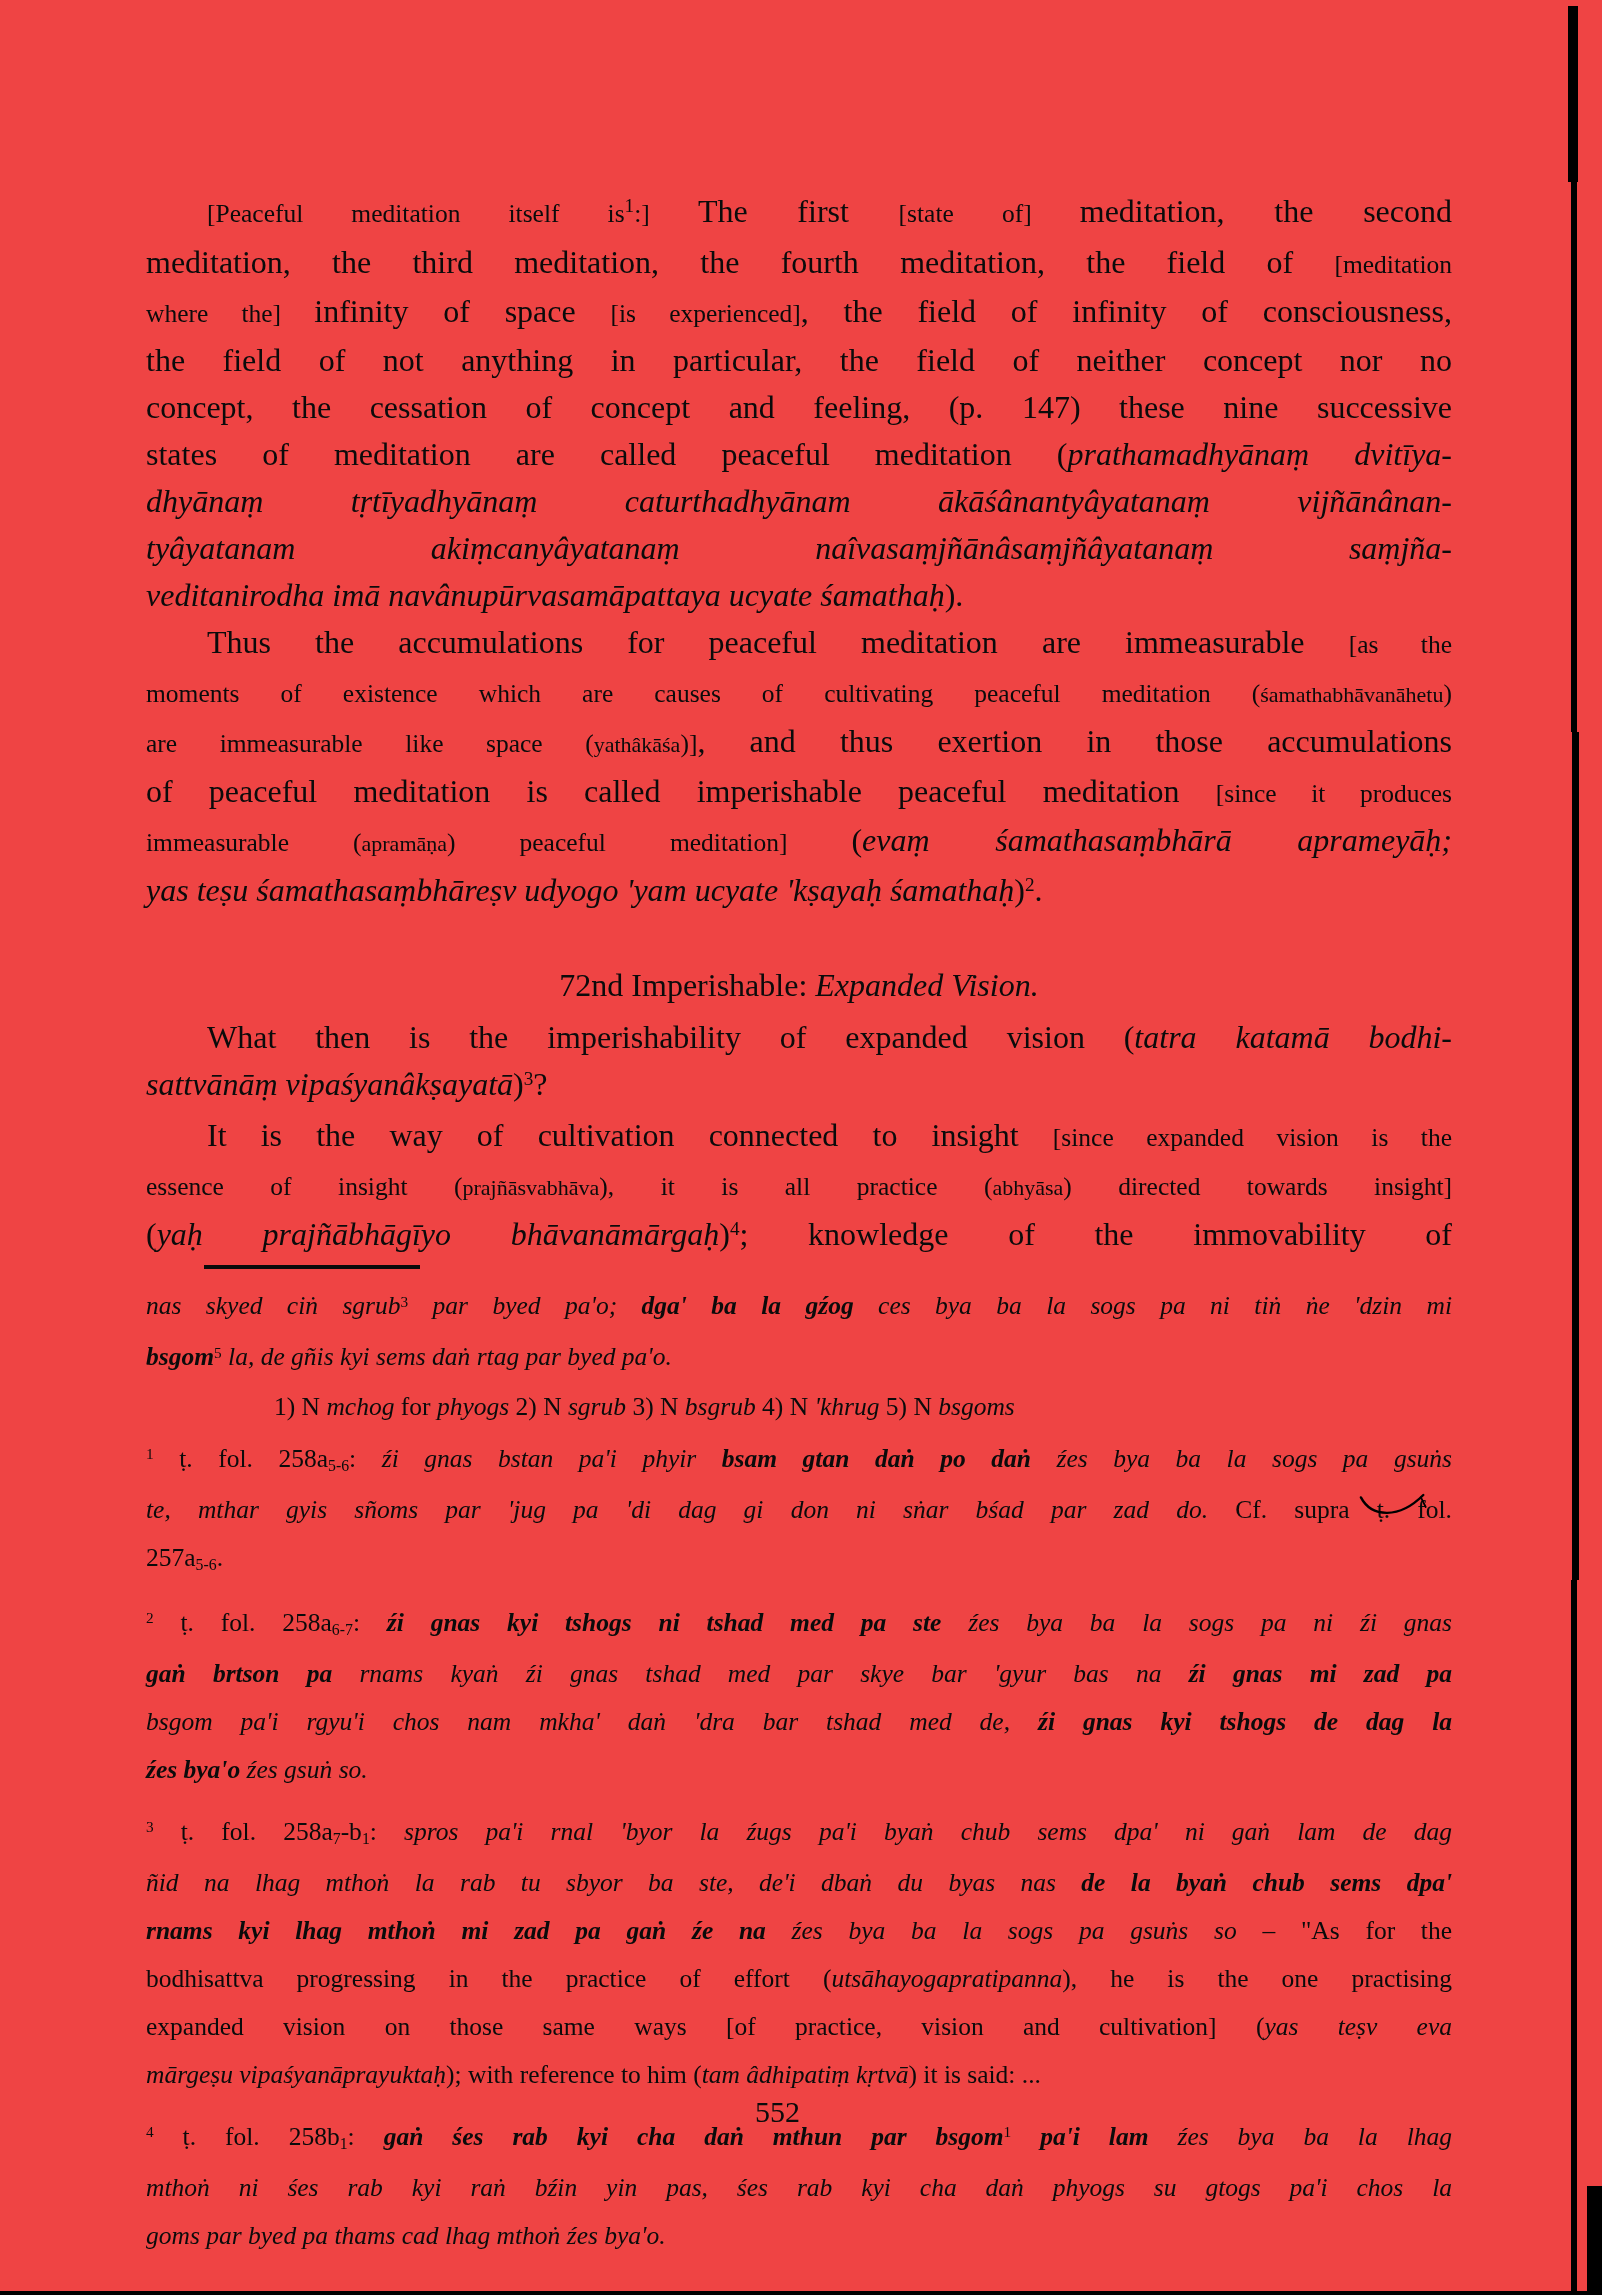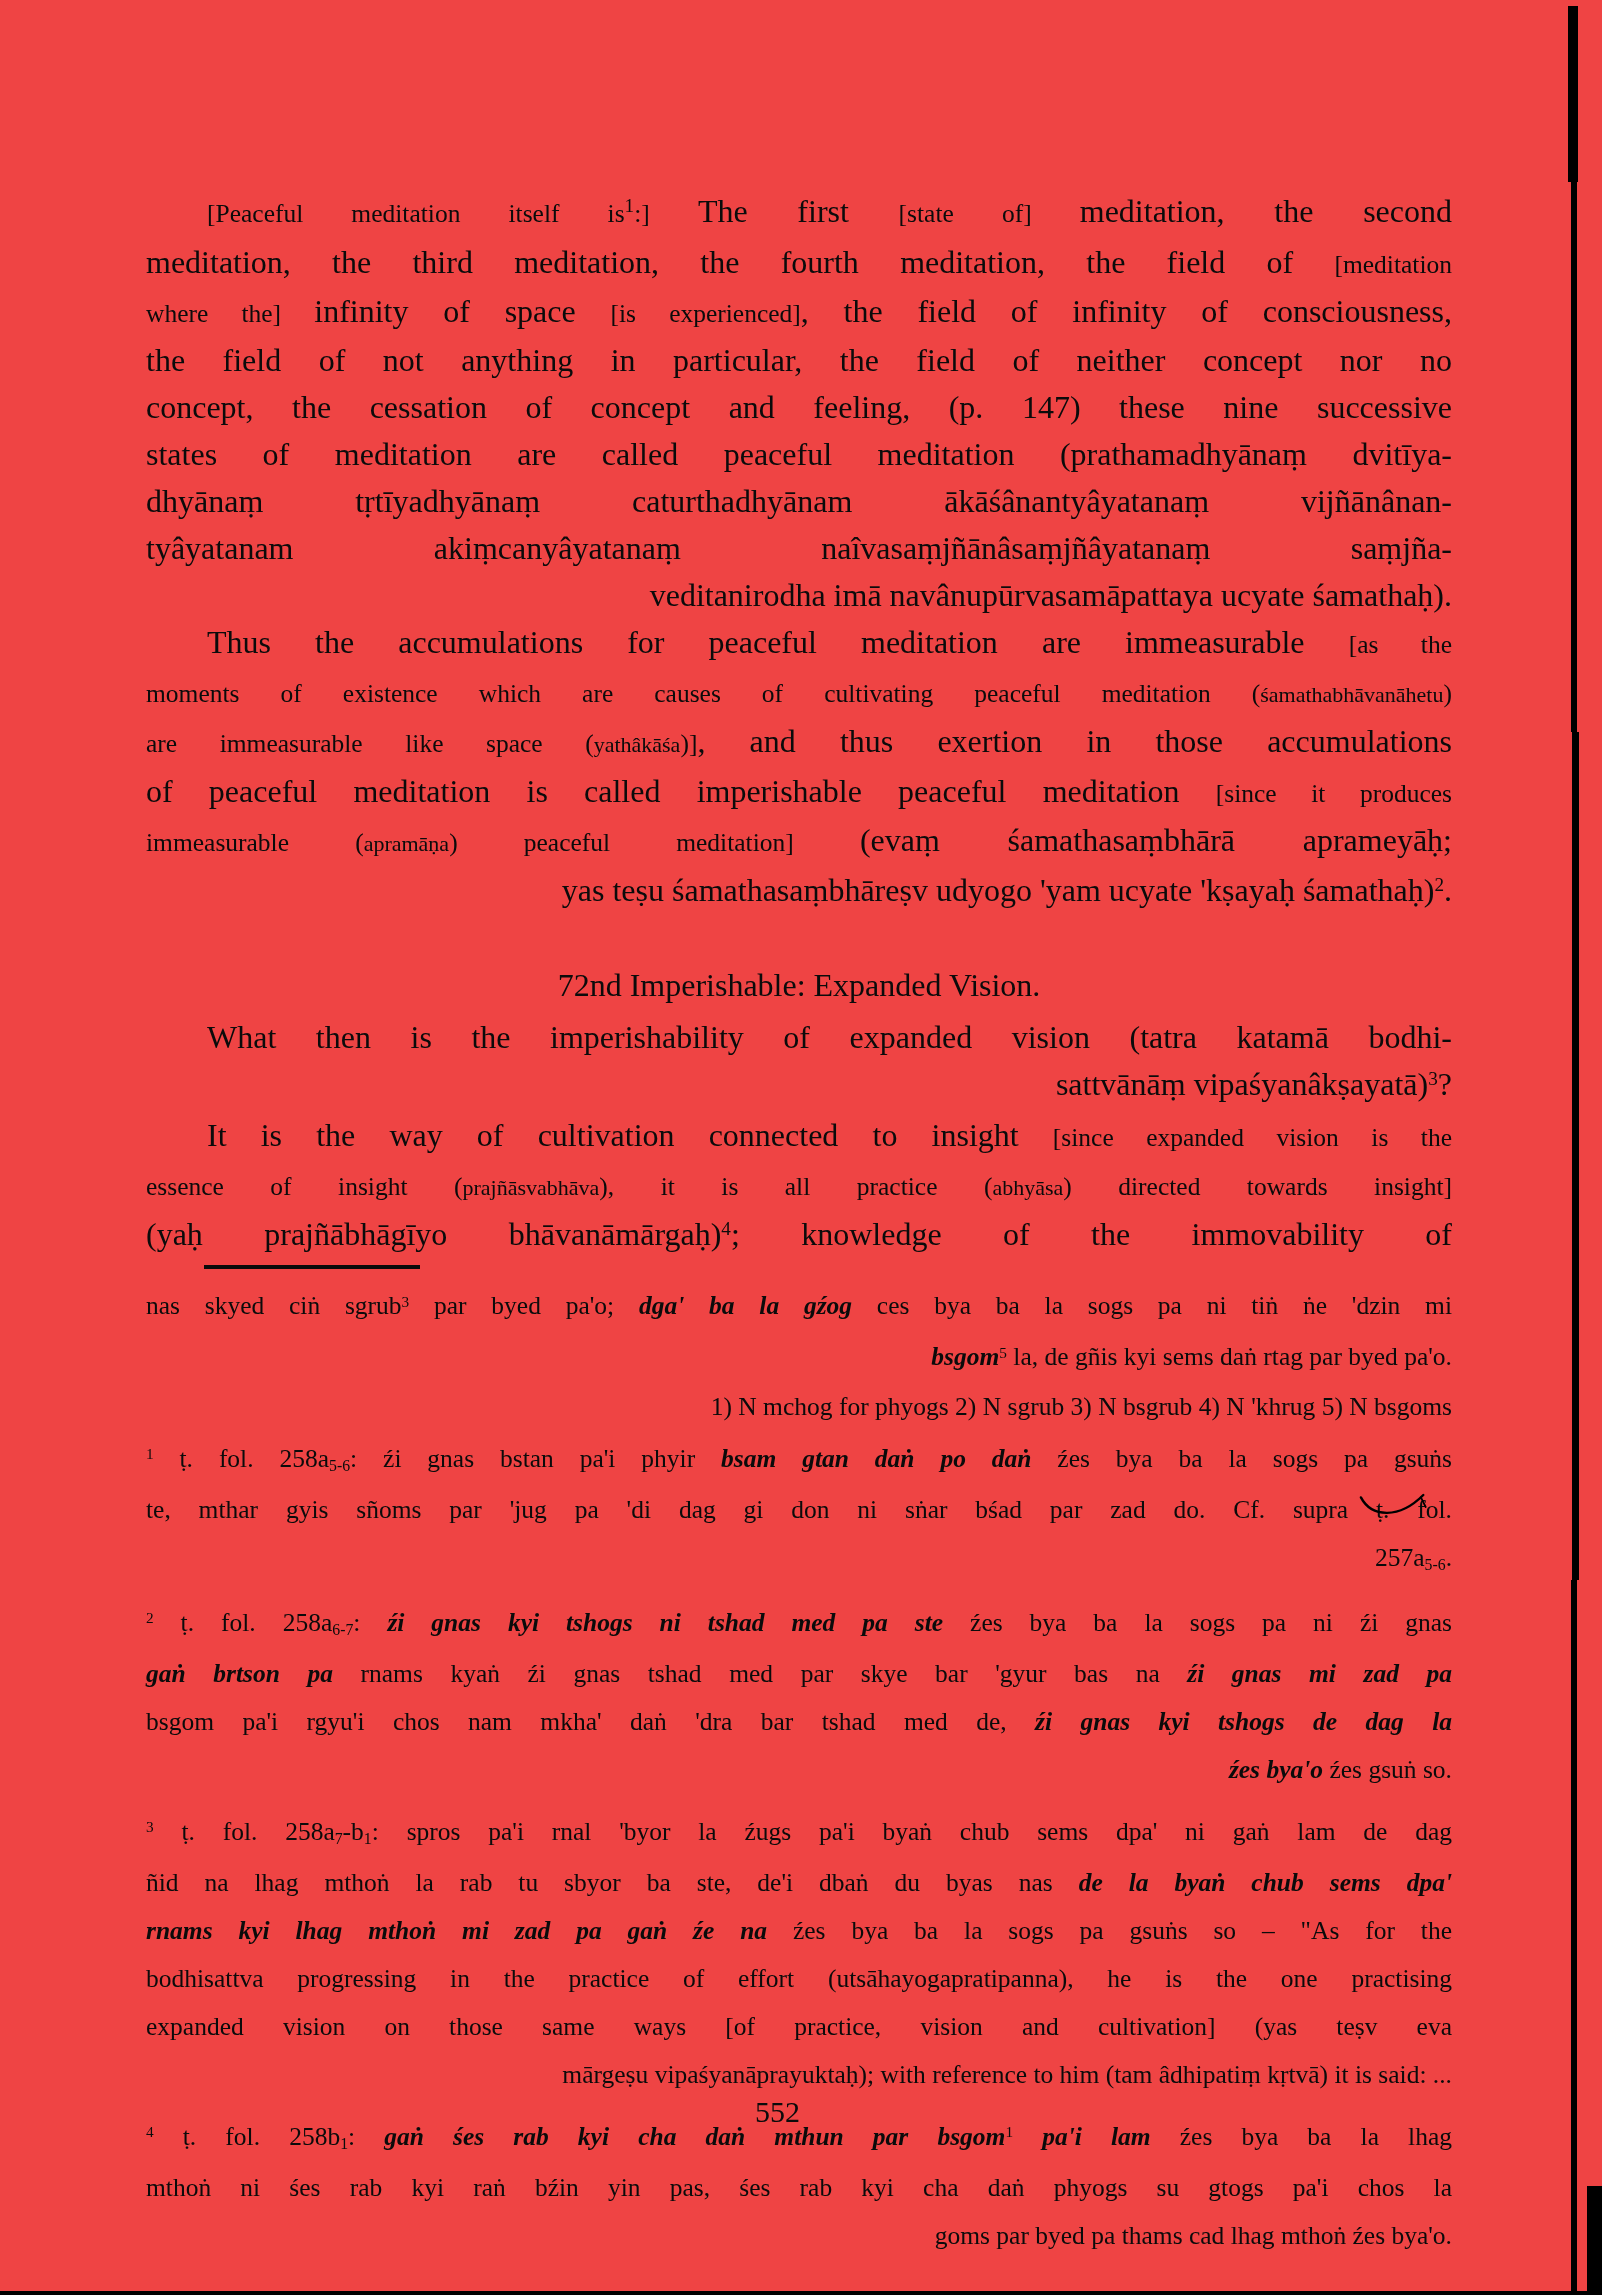--- a/index.html
+++ b/index.html
@@ -26,25 +26,25 @@
   [data-name="tibetan-passage"]{margin-top:13.4px;}
   [data-name="variant-readings-1"]{margin-top:3.6px;}
   [data-name="footnote-1"]{margin-top:8.5px;}
   [data-name="footnote-2"]{margin-top:14.6px;}
   [data-name="footnote-3"]{margin-top:13.4px;}
   [data-name="footnote-4"]{margin-top:14.6px;}
   [data-name="variant-readings-2"]{margin-top:3.6px;}
   
   .line{white-space:normal;}
   .line.j{text-align:justify;text-align-last:justify;}
-  .line.n{text-align:right;}
+  .line.n{text-align:left;}
   .line.c{text-align:right;text-align-last:center;}
   
   .sg-r{}
-  .sg-i{}
+  .sg-i{font-style:italic;}
   .sg-bi{font-style:italic;font-weight:700;}
   .sg-sm{font-size:25.5px;}
   .sg-si{font-size:22px;}
   .sg-sup{font-size:0.60em;position:relative;top:-0.52em;}
   .sg-sub{font-size:0.62em;position:relative;top:0.26em;}
   
   #page-number{
     position:absolute;left:0;top:2095px;width:1555px;
     text-align:center;font-size:30px;
   }

